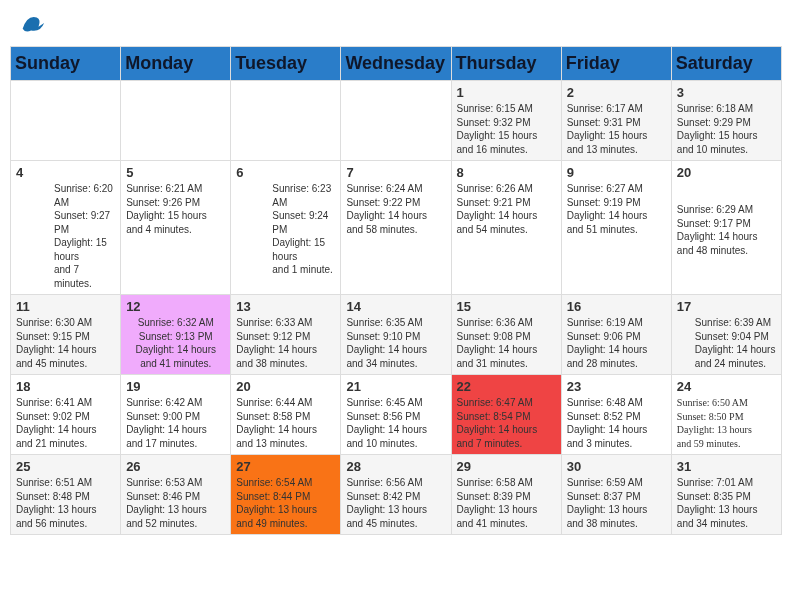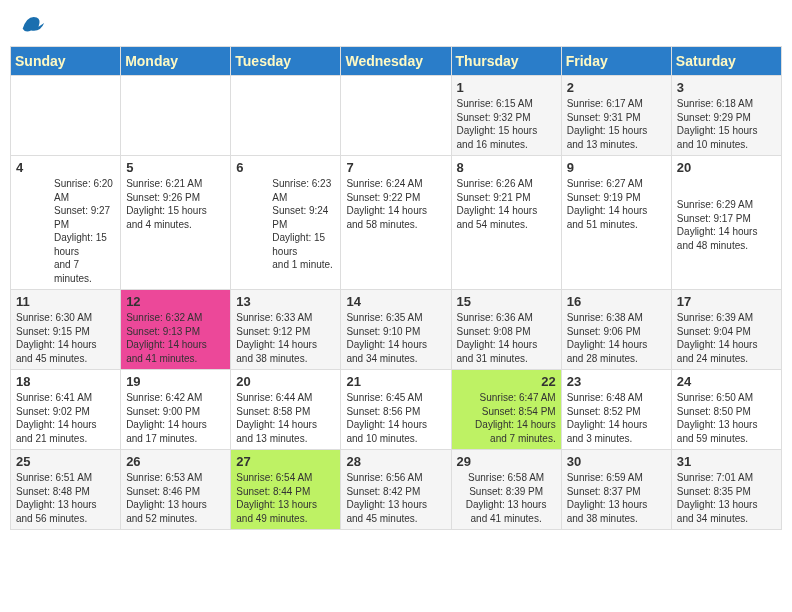--- a/index.html
+++ b/index.html
@@ -52,23 +52,23 @@
     .location {
       font-size: 16px;
       color: #555;
     }
     .calendar {
       width: 100%;
       border-collapse: collapse;
     }
     .calendar th {
       background-color: #2a7dc9;
-      color: #fef9c3;
+      color: #0f172a;
       padding: 6px 4px;
-      font-size: 14px;
+      font-size: 18px;
       font-weight: bold;
       text-align: left;
       border: 1px solid #ddd;
     }
     .calendar td {
       vertical-align: top;
       padding: 4px 5px;
       font-size: 10.5px;
       color: #333;
       border: 1px solid #ddd;
@@ -208,23 +208,23 @@
         </td>
       </tr>
       <tr>
         <td style="background: rgb(245, 245, 245); margin-left: 8px;">
           <span class="day-num">11</span>
           <div class="day-info" style="white-space: pre-line;">Sunrise: 6:30 AM
 Sunset: 9:15 PM
 Daylight: 14 hours
 and 45 minutes.</div>
         </td>
-        <td style="background: #ec4899;">
+        <td style="background: #f0abfc;">
           <span class="day-num">12</span>
-          <div class="day-info" style="white-space: pre-line;">Sunrise: 6:32 AM
+          <div class="day-info" style="white-space: pre-line; text-align: center;">Sunrise: 6:32 AM
 Sunset: 9:13 PM
 Daylight: 14 hours
 and 41 minutes.</div>
         </td>
         <td style="background: rgb(245, 245, 245);">
           <span class="day-num">13</span>
           <div class="day-info" style="white-space: pre-line;">Sunrise: 6:33 AM
 Sunset: 9:12 PM
 Daylight: 14 hours
 and 38 minutes.</div>
@@ -238,28 +238,28 @@
         </td>
         <td style="background: rgb(245, 245, 245);">
           <span class="day-num">15</span>
           <div class="day-info" style="white-space: pre-line;">Sunrise: 6:36 AM
 Sunset: 9:08 PM
 Daylight: 14 hours
 and 31 minutes.</div>
         </td>
         <td style="background: rgb(245, 245, 245);">
           <span class="day-num">16</span>
-          <div class="day-info" style="white-space: pre-line;">Sunrise: 6:38 AM
+          <div class="day-info" style="white-space: pre-line;">Sunrise: 6:19 AM
 Sunset: 9:06 PM
 Daylight: 14 hours
 and 28 minutes.</div>
         </td>
         <td style="background: rgb(245, 245, 245);">
           <span class="day-num">17</span>
-          <div class="day-info" style="white-space: pre-line;">Sunrise: 6:39 AM
+          <div class="day-info" style="white-space: pre-line; margin-left: 18px;">Sunrise: 6:39 AM
 Sunset: 9:04 PM
 Daylight: 14 hours
 and 24 minutes.</div>
         </td>
       </tr>
       <tr>
         <td style="background: rgb(255, 255, 255);">
           <span class="day-num">18</span>
           <div class="day-info" style="white-space: pre-line;">Sunrise: 6:41 AM
 Sunset: 9:02 PM
@@ -280,74 +280,74 @@
 Daylight: 14 hours
 and 13 minutes.</div>
         </td>
         <td style="background: rgb(255, 255, 255);">
           <span class="day-num">21</span>
           <div class="day-info" style="white-space: pre-line;">Sunrise: 6:45 AM
 Sunset: 8:56 PM
 Daylight: 14 hours
 and 10 minutes.</div>
         </td>
-        <td style="background: #bef264; text-align: right;">
+        <td style="background: #ef4444;">
           <span class="day-num">22</span>
           <div class="day-info" style="white-space: pre-line;">Sunrise: 6:47 AM
 Sunset: 8:54 PM
 Daylight: 14 hours
 and 7 minutes.</div>
         </td>
         <td style="background: rgb(255, 255, 255);">
           <span class="day-num">23</span>
           <div class="day-info" style="white-space: pre-line;">Sunrise: 6:48 AM
 Sunset: 8:52 PM
 Daylight: 14 hours
 and 3 minutes.</div>
         </td>
         <td style="background: rgb(255, 255, 255);">
           <span class="day-num">24</span>
-          <div class="day-info" style="white-space: pre-line;">Sunrise: 6:50 AM
+          <div class="day-info" style="white-space: pre-line; font-family: Liberation Serif, serif;">Sunrise: 6:50 AM
 Sunset: 8:50 PM
 Daylight: 13 hours
 and 59 minutes.</div>
         </td>
       </tr>
       <tr>
         <td style="background: rgb(245, 245, 245);">
           <span class="day-num">25</span>
           <div class="day-info" style="white-space: pre-line;">Sunrise: 6:51 AM
 Sunset: 8:48 PM
 Daylight: 13 hours
 and 56 minutes.</div>
         </td>
         <td style="background: rgb(245, 245, 245);">
           <span class="day-num">26</span>
           <div class="day-info" style="white-space: pre-line;">Sunrise: 6:53 AM
 Sunset: 8:46 PM
 Daylight: 13 hours
 and 52 minutes.</div>
         </td>
-        <td style="background: #bef264;">
+        <td style="background: #f97316;">
           <span class="day-num">27</span>
           <div class="day-info" style="white-space: pre-line;">Sunrise: 6:54 AM
 Sunset: 8:44 PM
 Daylight: 13 hours
 and 49 minutes.</div>
         </td>
         <td style="background: rgb(245, 245, 245);">
           <span class="day-num">28</span>
           <div class="day-info" style="white-space: pre-line;">Sunrise: 6:56 AM
 Sunset: 8:42 PM
 Daylight: 13 hours
 and 45 minutes.</div>
         </td>
         <td style="background: rgb(245, 245, 245);">
           <span class="day-num">29</span>
-          <div class="day-info" style="white-space: pre-line; text-align: center;">Sunrise: 6:58 AM
+          <div class="day-info" style="white-space: pre-line;">Sunrise: 6:58 AM
 Sunset: 8:39 PM
 Daylight: 13 hours
 and 41 minutes.</div>
         </td>
         <td style="background: rgb(245, 245, 245);">
           <span class="day-num">30</span>
           <div class="day-info" style="white-space: pre-line;">Sunrise: 6:59 AM
 Sunset: 8:37 PM
 Daylight: 13 hours
 and 38 minutes.</div>

